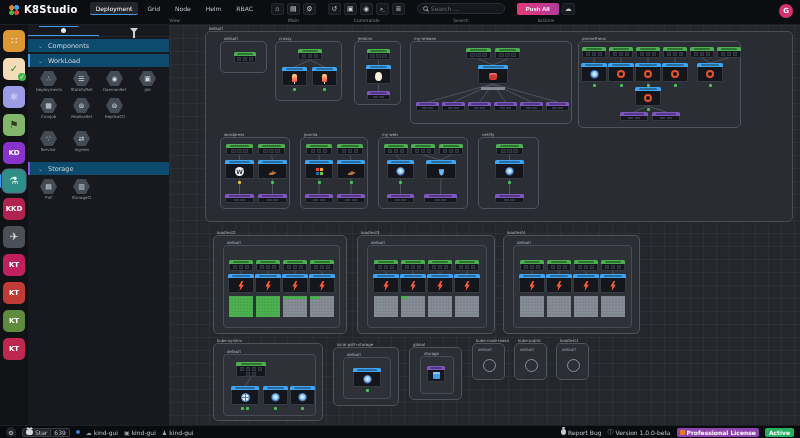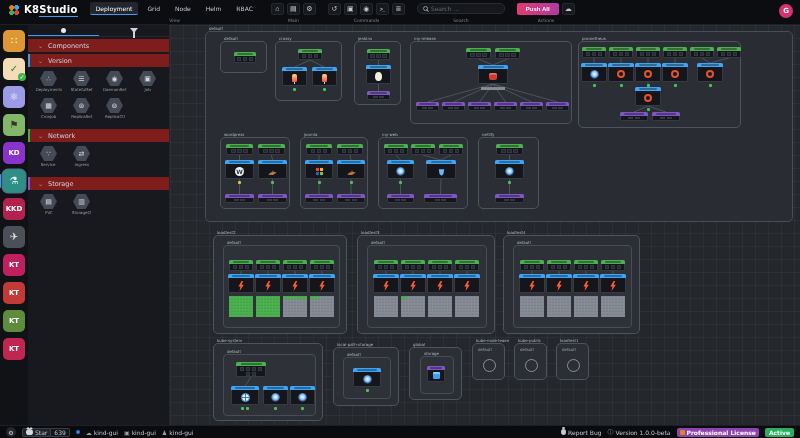--- a/index.html
+++ b/index.html
@@ -8,21 +8,21 @@
 
   
   .topbar{position:relative;display:flex;align-items:stretch;gap:12px;height:25px;background:#0c0d10;border-bottom:1px solid #1c1f24;padding:0 8px}
   .logo{display:flex;align-items:center;gap:4px;padding-bottom:5px}
   .logo-mark{width:12px;height:12px;background:
     radial-gradient(circle at 30% 30%, #e67e22 2.2px, transparent 2.6px),
     radial-gradient(circle at 72% 28%, #3aa3e8 2.2px, transparent 2.6px),
     radial-gradient(circle at 30% 72%, #43b047 2.2px, transparent 2.6px),
     radial-gradient(circle at 72% 72%, #d64541 2.2px, transparent 2.6px)}
   .logo-text{font-size:10px;font-weight:bold;color:#fff;letter-spacing:.3px}
-  .logo-b{border-bottom:1.5px solid #3d9df3;padding-bottom:1px}
+  .logo-b{border-bottom:1.5px solid #3d9df3;padding-bottom:11px}
   .tb-section{display:flex;flex-direction:column;justify-content:flex-end}
   .tb-row{display:flex;align-items:center;gap:3px;height:17px}
   .tb-caption{height:7px;line-height:7px;text-align:center;font-size:6px;transform:scale(.75);transform-origin:center top;color:#7d828b;white-space:nowrap}
   .tab{font-size:6px;color:#c3c9d1;padding:2.5px 6px;border-radius:2px;cursor:default;white-space:nowrap}
   .tab.active{background:#23262c;border-bottom:1.5px solid #3d9df3;color:#fff}
   .ibtn{min-width:13px;height:12px;border-radius:2px;background:#17191e;border:1px solid #24282f;color:#c2c8d0;font-size:7px;line-height:10px;display:flex;align-items:center;justify-content:center;padding:0 1px}
   .ibtn .term{font-size:5px;font-weight:bold;letter-spacing:-.5px}
   .searchbox{display:flex;align-items:center;gap:3px;width:88px;height:11px;background:#16181d;border:1px solid #272b32;border-radius:5px;padding:0 5px}
   .lens{width:5px;height:5px;border:1px solid #8d939c;border-radius:50%;position:relative;flex:0 0 auto}
   .lens::after{content:"";position:absolute;width:3px;height:1px;background:#8d939c;transform:rotate(45deg);right:-2.5px;bottom:-1px}
@@ -41,21 +41,21 @@
   .tile.selected::before{content:"";position:absolute;left:-4px;top:4px;width:2px;height:14px;background:#3d9df3;border-radius:1px}
   .tile .badge{position:absolute;right:-1px;bottom:-1px;width:8px;height:8px;border-radius:50%;background:#3cb54a;color:#fff;font-size:6px;line-height:8px;text-align:center}
 
   .sidebar{width:142px;background:#17191e;border-right:1px solid #23262c;flex:0 0 auto;overflow:hidden}
   .sb-tabs{display:flex;height:12px;border-bottom:1px solid #23262c}
   .sb-tab{flex:1;display:flex;align-items:center;justify-content:center}
   .sb-tab.active{border-bottom:1.5px solid #3d9df3}
   .sb-dot{width:5px;height:5px;border-radius:50%;background:#e8ebee}
   .funnel{width:0;height:0;border-left:4px solid transparent;border-right:4px solid transparent;border-top:5px solid #cfd4db;position:relative}
   .funnel::after{content:"";position:absolute;left:-1px;top:-2px;width:2px;height:7px;background:#cfd4db}
-  .tree-row{display:flex;align-items:center;gap:4px;height:13px;padding-left:8px;border-left:2px solid transparent;background:#7f1d1d;margin-top:2px;font-size:6.5px;color:#ced3da}
+  .tree-row{display:flex;align-items:center;gap:4px;height:13px;padding-left:8px;border-left:2px solid transparent;background:#0c4a6e;margin-top:2px;font-size:6.5px;color:#ced3da}
   .tree-row .chev{font-size:6px;color:#9aa0a8;width:6px}
   .icon-grid{display:flex;flex-wrap:wrap;padding:4px 2px 2px 4px}
   .hex-item{width:33px;display:flex;flex-direction:column;align-items:center;gap:1px;margin-bottom:4px}
   .hex{width:17px;height:15px;background:#454b54;clip-path:polygon(25% 0,75% 0,100% 50%,75% 100%,25% 100%,0 50%);display:flex;align-items:center;justify-content:center;font-size:7px;color:#d5dae0}
   .hex-label{font-size:6px;transform:scale(.66);transform-origin:center top;color:#9aa0a8;white-space:nowrap}
 
   
   .canvas{position:relative;flex:1;background:#24272c;background-image:
      linear-gradient(rgba(255,255,255,.04) 1px, transparent 1px),
      linear-gradient(90deg, rgba(255,255,255,.04) 1px, transparent 1px);
@@ -251,21 +251,21 @@
             <span class="funnel"></span>
           </div>
       </div>
       <div id="tree">
           <div class="tree-row">
             <span class="chev">⌄</span>
             <span>Components</span>
           </div>
           <div class="tree-row" style="border-left-color: rgb(63, 159, 224);">
             <span class="chev">⌄</span>
-            <span>Version</span>
+            <span>WorkLoad</span>
           </div>
           <div class="icon-grid">
             <div class="hex-item">
               <span class="hex">∴</span>
               <span class="hex-label">Deployments</span>
             </div>
             <div class="hex-item">
               <span class="hex">☰</span>
               <span class="hex-label">StatefulSet</span>
             </div>
@@ -282,24 +282,20 @@
               <span class="hex-label">CronJob</span>
             </div>
             <div class="hex-item">
               <span class="hex">⊛</span>
               <span class="hex-label">ReplicaSet</span>
             </div>
             <div class="hex-item">
               <span class="hex">⊚</span>
               <span class="hex-label">ReplicaCtl</span>
             </div>
-          </div>
-          <div class="tree-row" style="border-left-color: rgb(63, 174, 76);">
-            <span class="chev">⌄</span>
-            <span>Network</span>
           </div>
           <div class="icon-grid">
             <div class="hex-item">
               <span class="hex">∵</span>
               <span class="hex-label">Service</span>
             </div>
             <div class="hex-item">
               <span class="hex">⇄</span>
               <span class="hex-label">Ingress</span>
             </div>

